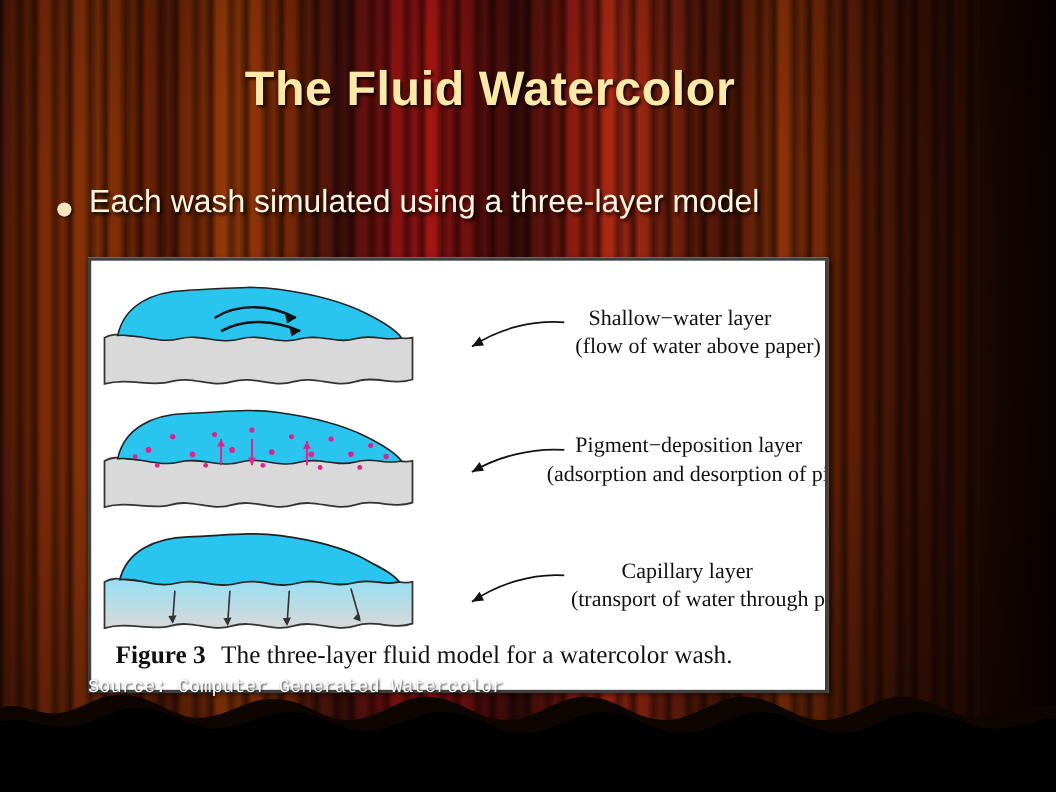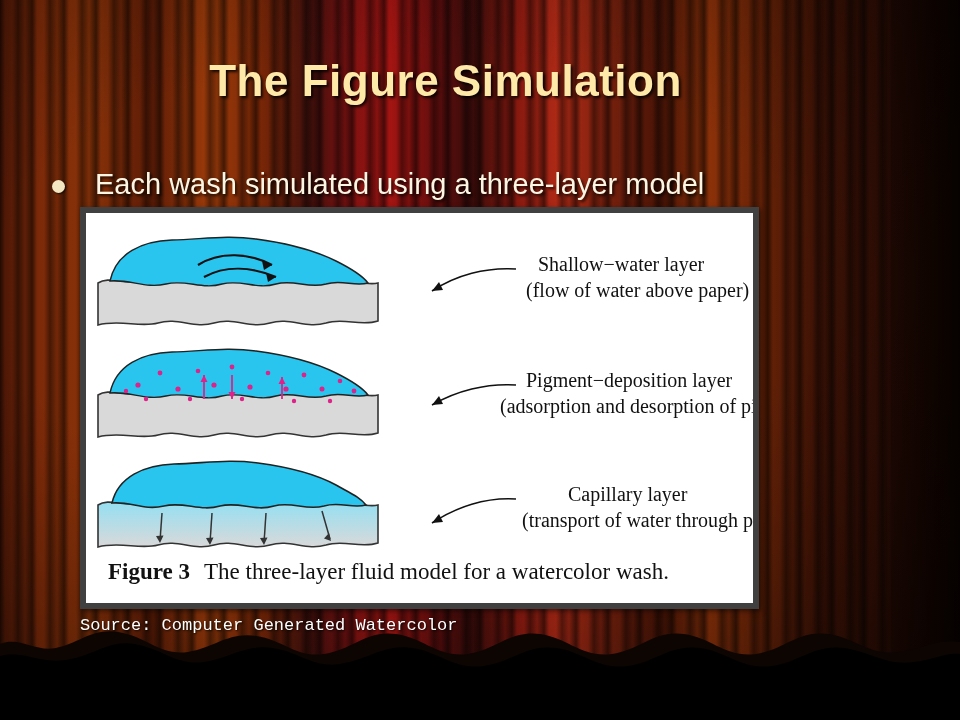--- a/index.html
+++ b/index.html
@@ -94,47 +94,47 @@
     letter-spacing: 0.5px;
     text-shadow: 2px 2px 3px rgba(0,0,0,0.85);
   }
   
   .bullet-row {
     position: absolute;
     left: 52px;
     top: 168px;
     width: 820px;
     display: flex;
-    align-items: flex-start;
-    gap: 30px;
+    align-items: center;
+    gap: 16px;
   }
   .bullet-dot {
     width: 13px;
     height: 13px;
     border-radius: 50%;
     background: #f4e6c0;
     margin-top: 12px;
     flex: 0 0 auto;
     box-shadow: 1px 1px 2px rgba(0,0,0,0.7);
   }
   .bullet-text {
     color: #fdf6e3;
     font-size: 29px;
     text-shadow: 2px 2px 3px rgba(0,0,0,0.8);
     line-height: 1.15;
   }
   
   .figure-box {
     position: absolute;
     left: 80px;
-    top: 207px;
+    top: 234px;
     width: 667px;
     height: 390px;
     background: #ffffff;
-    border: 6px solid #404040;
+    border: 3px solid #404040;
     box-shadow: 2px 2px 5px rgba(0,0,0,0.5);
     overflow: hidden;
   }
   .figure-svg { display: block; }
   .source-line {
     position: absolute;
     left: 80px;
     top: 616px;
     color: #ffffff;
     font-size: 17px;
@@ -158,21 +158,21 @@
              C424,38 438,58 468,54 C496,50 510,30 540,34 C568,38 582,58 612,54
              C640,50 654,30 684,34 C712,38 726,58 756,54 C784,50 798,30 828,34
              C856,38 870,56 898,52 C922,49 938,38 960,42 L960,120 L0,120 Z" fill="#0d0502"></path>
     <path d="M0,56 C24,50 40,64 66,60 C94,56 108,40 134,44 C164,49 176,66 204,62
              C230,58 246,44 272,48 C300,52 312,68 340,64 C368,60 384,44 412,48
              C440,52 454,70 484,66 C512,62 526,44 556,48 C584,52 598,70 628,66
              C656,62 670,44 700,48 C728,52 742,70 772,66 C800,62 814,44 844,48
              C872,52 886,66 914,62 C936,59 946,52 960,54 L960,120 L0,120 Z" fill="#000000"></path>
   </svg>
 
-  <div class="title">The Figure Simulation</div>
+  <div class="title">The Fluid Watercolor</div>
 
   <div class="bullet-row">
     <div class="bullet-dot"></div>
     <div class="bullet-text">Each wash simulated using a three-layer model</div>
   </div>
 
   <div class="figure-box">
     <svg class="figure-svg" width="667" height="390" viewBox="0 0 667 390">
       <rect x="0" y="0" width="667" height="390" fill="#ffffff"></rect>
 

